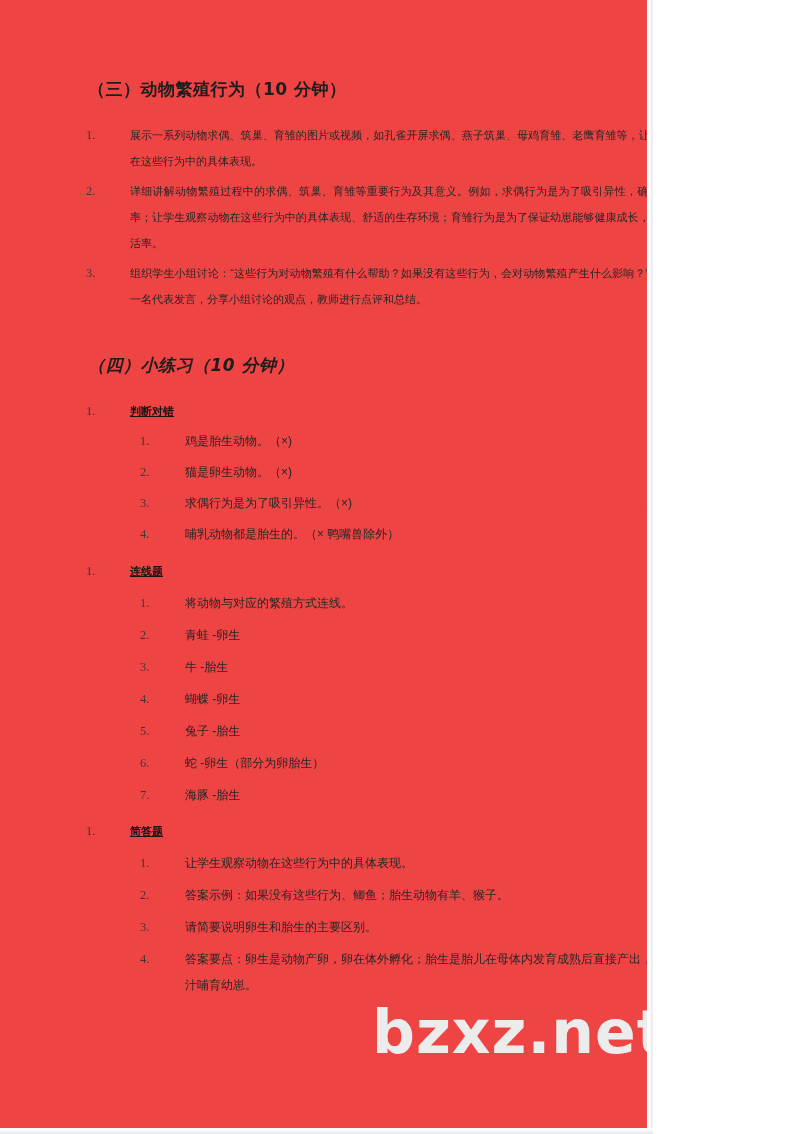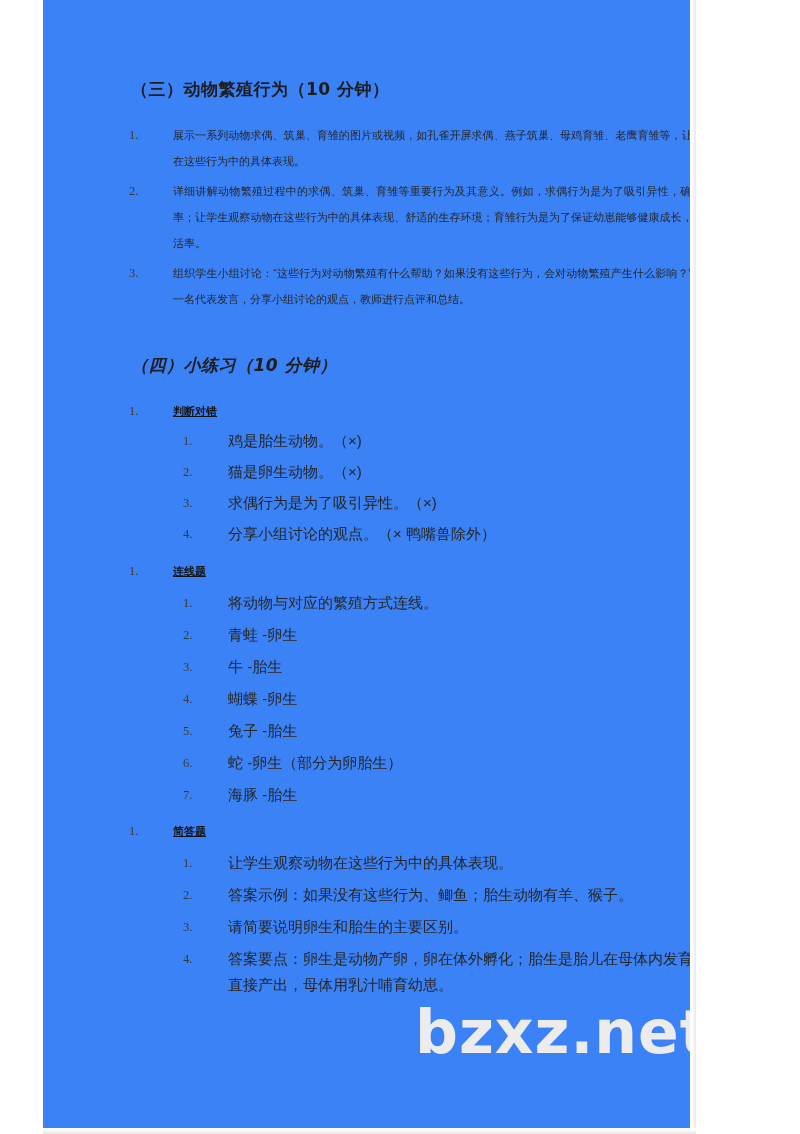--- a/index.html
+++ b/index.html
@@ -4,26 +4,25 @@
 <style>
   html, body {
     margin: 0;
     padding: 0;
     background: #ffffff;
   }
   .page {
     position: relative;
     width: 653px;
     height: 1134px;
-    background: #3b82f6;
+    background: #ef4444;
     overflow: hidden;
     font-family: "Liberation Sans", "DejaVu Sans", sans-serif;
     color: #2a2a2a;
     box-sizing: border-box;
-    margin-left: 43px;
   }
   
   .page-edge-right {
     position: absolute;
     top: 0;
     right: 0;
     width: 6px;
     height: 1134px;
     background: linear-gradient(to right, #ffffff 0%, #fbfbfb 40%, #e9e9e9 100%);
   }
@@ -98,21 +97,21 @@
     left: 0;
     top: 0;
     width: 40px;
     font-size: 12.5px;
     line-height: 26px;
     color: #3a3a3a;
     font-family: "Liberation Serif", "DejaVu Serif", serif;
   }
   .l2-text {
     margin-left: 45px;
-    font-size: 15px;
+    font-size: 12px;
     line-height: 26px;
     color: #262626;
     white-space: normal;
   }
 
   
   .watermark {
     position: absolute;
     left: 372px;
     top: 1002px;
@@ -163,21 +162,21 @@
     <div class="l2-item" style="top:459px;">
       <span class="l2-num">2.</span>
       <div class="l2-text">猫是卵生动物。（×)</div>
     </div>
     <div class="l2-item" style="top:490px;">
       <span class="l2-num">3.</span>
       <div class="l2-text">求偶行为是为了吸引异性。（×)</div>
     </div>
     <div class="l2-item" style="top:521px;">
       <span class="l2-num">4.</span>
-      <div class="l2-text">分享小组讨论的观点。（× 鸭嘴兽除外）</div>
+      <div class="l2-text">哺乳动物都是胎生的。（× 鸭嘴兽除外）</div>
     </div>
 
     <div class="l1-item" style="top:558px;">
       <span class="l1-num">1.</span>
       <div class="l1-text bold">连线题</div>
     </div>
 
     <div class="l2-item" style="top:590px;">
       <span class="l2-num">1.</span>
       <div class="l2-text">将动物与对应的繁殖方式连线。</div>

